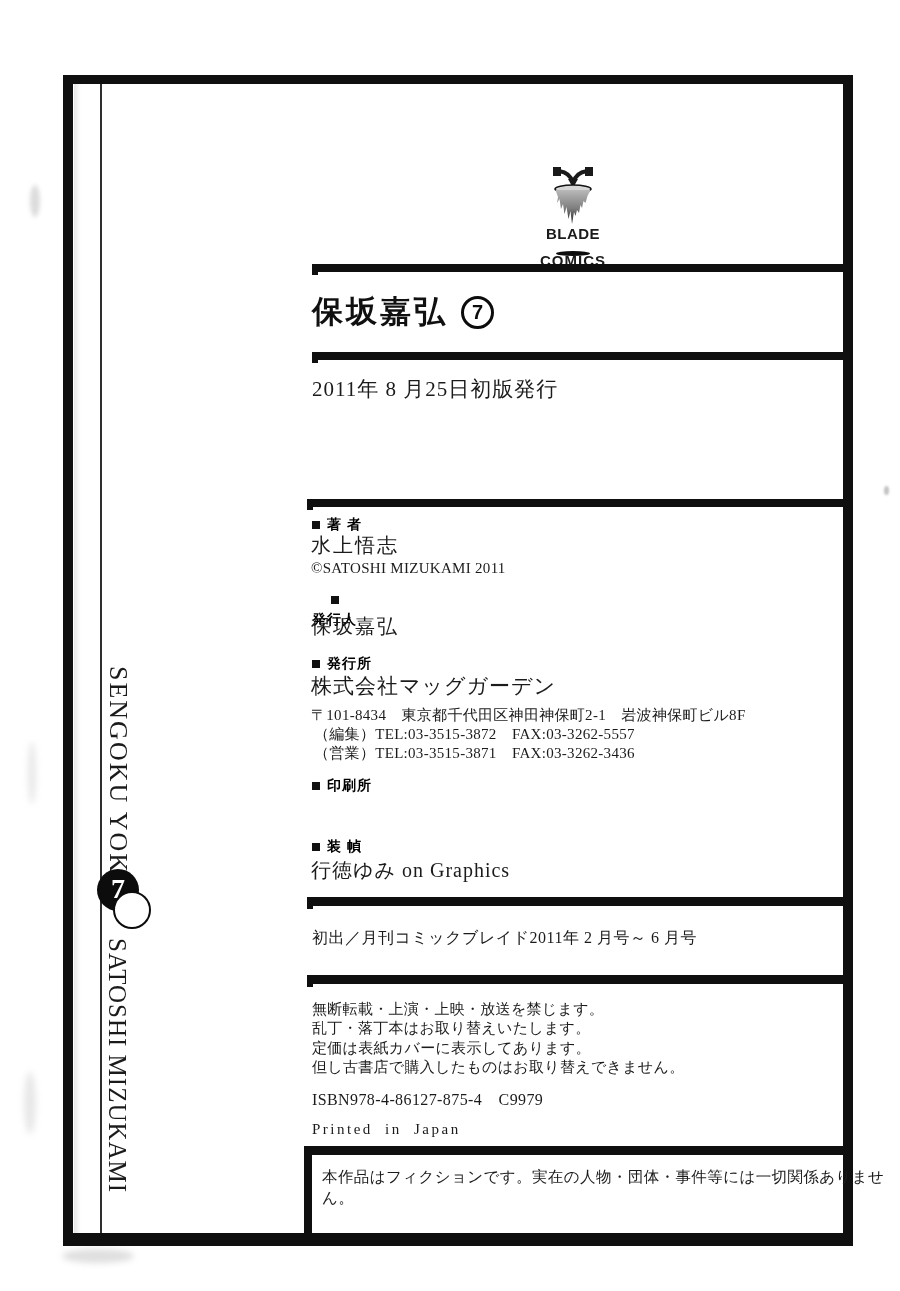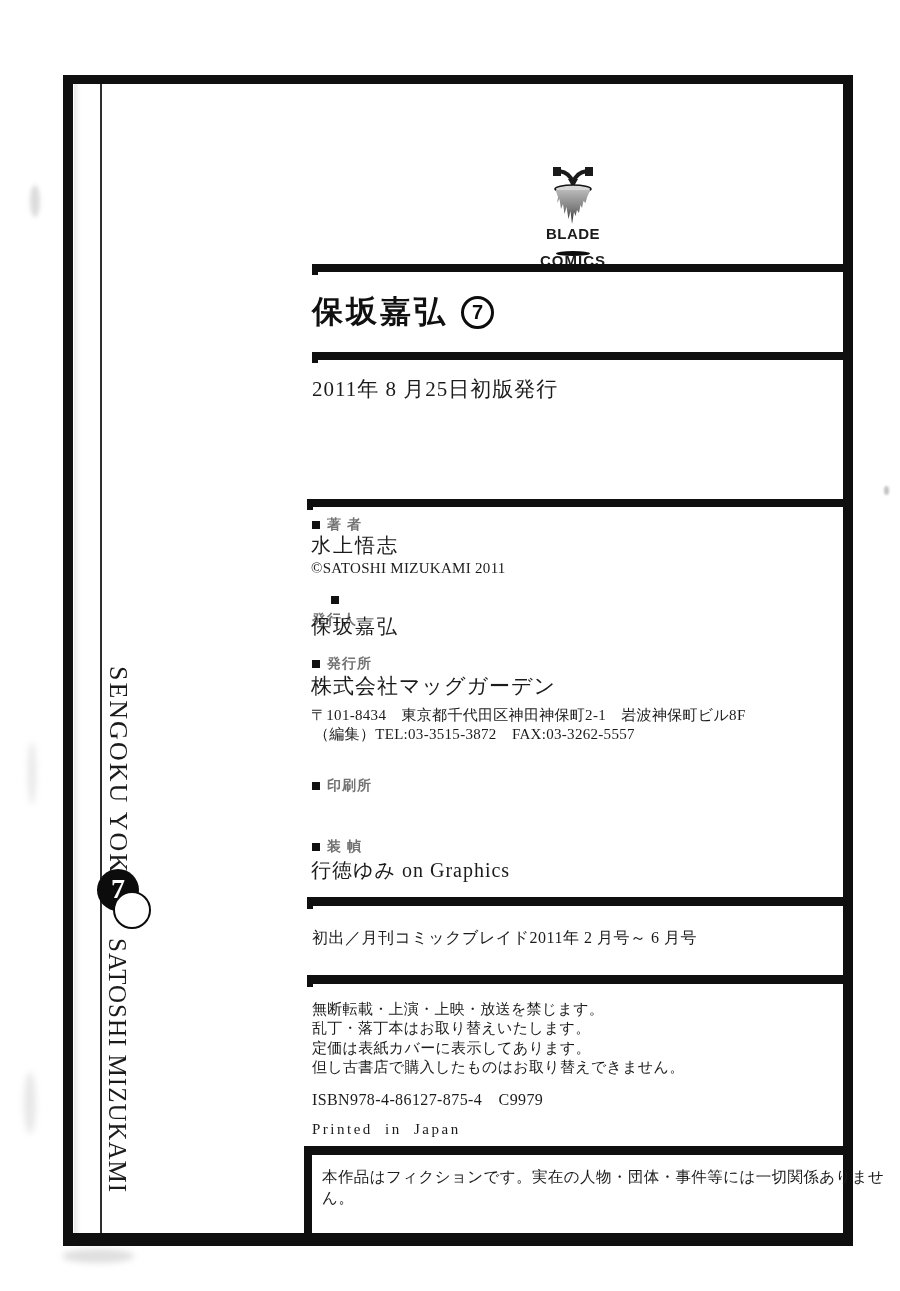--- a/index.html
+++ b/index.html
@@ -47,21 +47,21 @@
   
   .title-row{left:312px;top:291px;display:flex;align-items:center;}
   .title-text{font-weight:bold;font-size:31px;letter-spacing:3px;color:#101010;}
   .circle7{display:inline-block;width:27px;height:27px;border:3px solid #0c0c0c;border-radius:50%;
            margin-left:13px;text-align:center;}
   .circle7 span{font:bold 20px "Liberation Sans",sans-serif;line-height:27px;color:#0c0c0c;}
   .edition{left:312px;top:375px;font-size:21px;letter-spacing:1px;}
 
   
   .lab{position:absolute;left:312px;display:flex;align-items:center;gap:7px;
-       font:bold 14px "Liberation Sans","DejaVu Sans",sans-serif;letter-spacing:1px;color:#737373;}
+       font:bold 14px "Liberation Sans","DejaVu Sans",sans-serif;letter-spacing:1px;color:#000000;}
   .sq{width:8px;height:8px;background:#111;flex:0 0 auto;}
   .val-lg{position:absolute;left:311px;font-size:20px;letter-spacing:2px;}
   .val-md{position:absolute;left:311px;font-size:15px;letter-spacing:.3px;text-align:right;}
   .y-author-label{top:516px;} .y-author{top:532px;} .y-copyright{top:560px;}
   .y-issuer-label{top:596px;flex-direction:column;} .y-issuer{top:613px;}
   .y-pub-label{top:655px;} .y-pub{top:672px;font-size:21px;letter-spacing:1px;}
   .y-addr{top:706px;} .y-tel1{top:725px;left:314px;} .y-tel2{top:744px;left:314px;}
   .y-printer-label{top:777px;} .y-printer{top:795px;font-size:21px;letter-spacing:1px;}
   .y-design-label{top:838px;} .y-design{top:857px;letter-spacing:1px;}
 
@@ -155,20 +155,21 @@
   </div>
   <div class="val-lg y-issuer">保坂嘉弘</div>
 
   <div class="lab y-pub-label">
     <span class="sq"></span>
     <span>発行所</span>
   </div>
   <div class="val-lg y-pub">株式会社マッグガーデン</div>
   <div class="val-md y-addr">〒101-8434　東京都千代田区神田神保町2-1　岩波神保町ビル8F</div>
   <div class="val-md y-tel1">（編集）TEL:03-3515-3872　FAX:03-3262-5557</div>
+  <div class="val-md y-tel2">（営業）TEL:03-3515-3871　FAX:03-3262-3436</div>
 
   <div class="lab y-printer-label">
     <span class="sq"></span>
     <span>印刷所</span>
   </div>
 
   <div class="lab y-design-label">
     <span class="sq"></span>
     <span>装 幀</span>
   </div>

